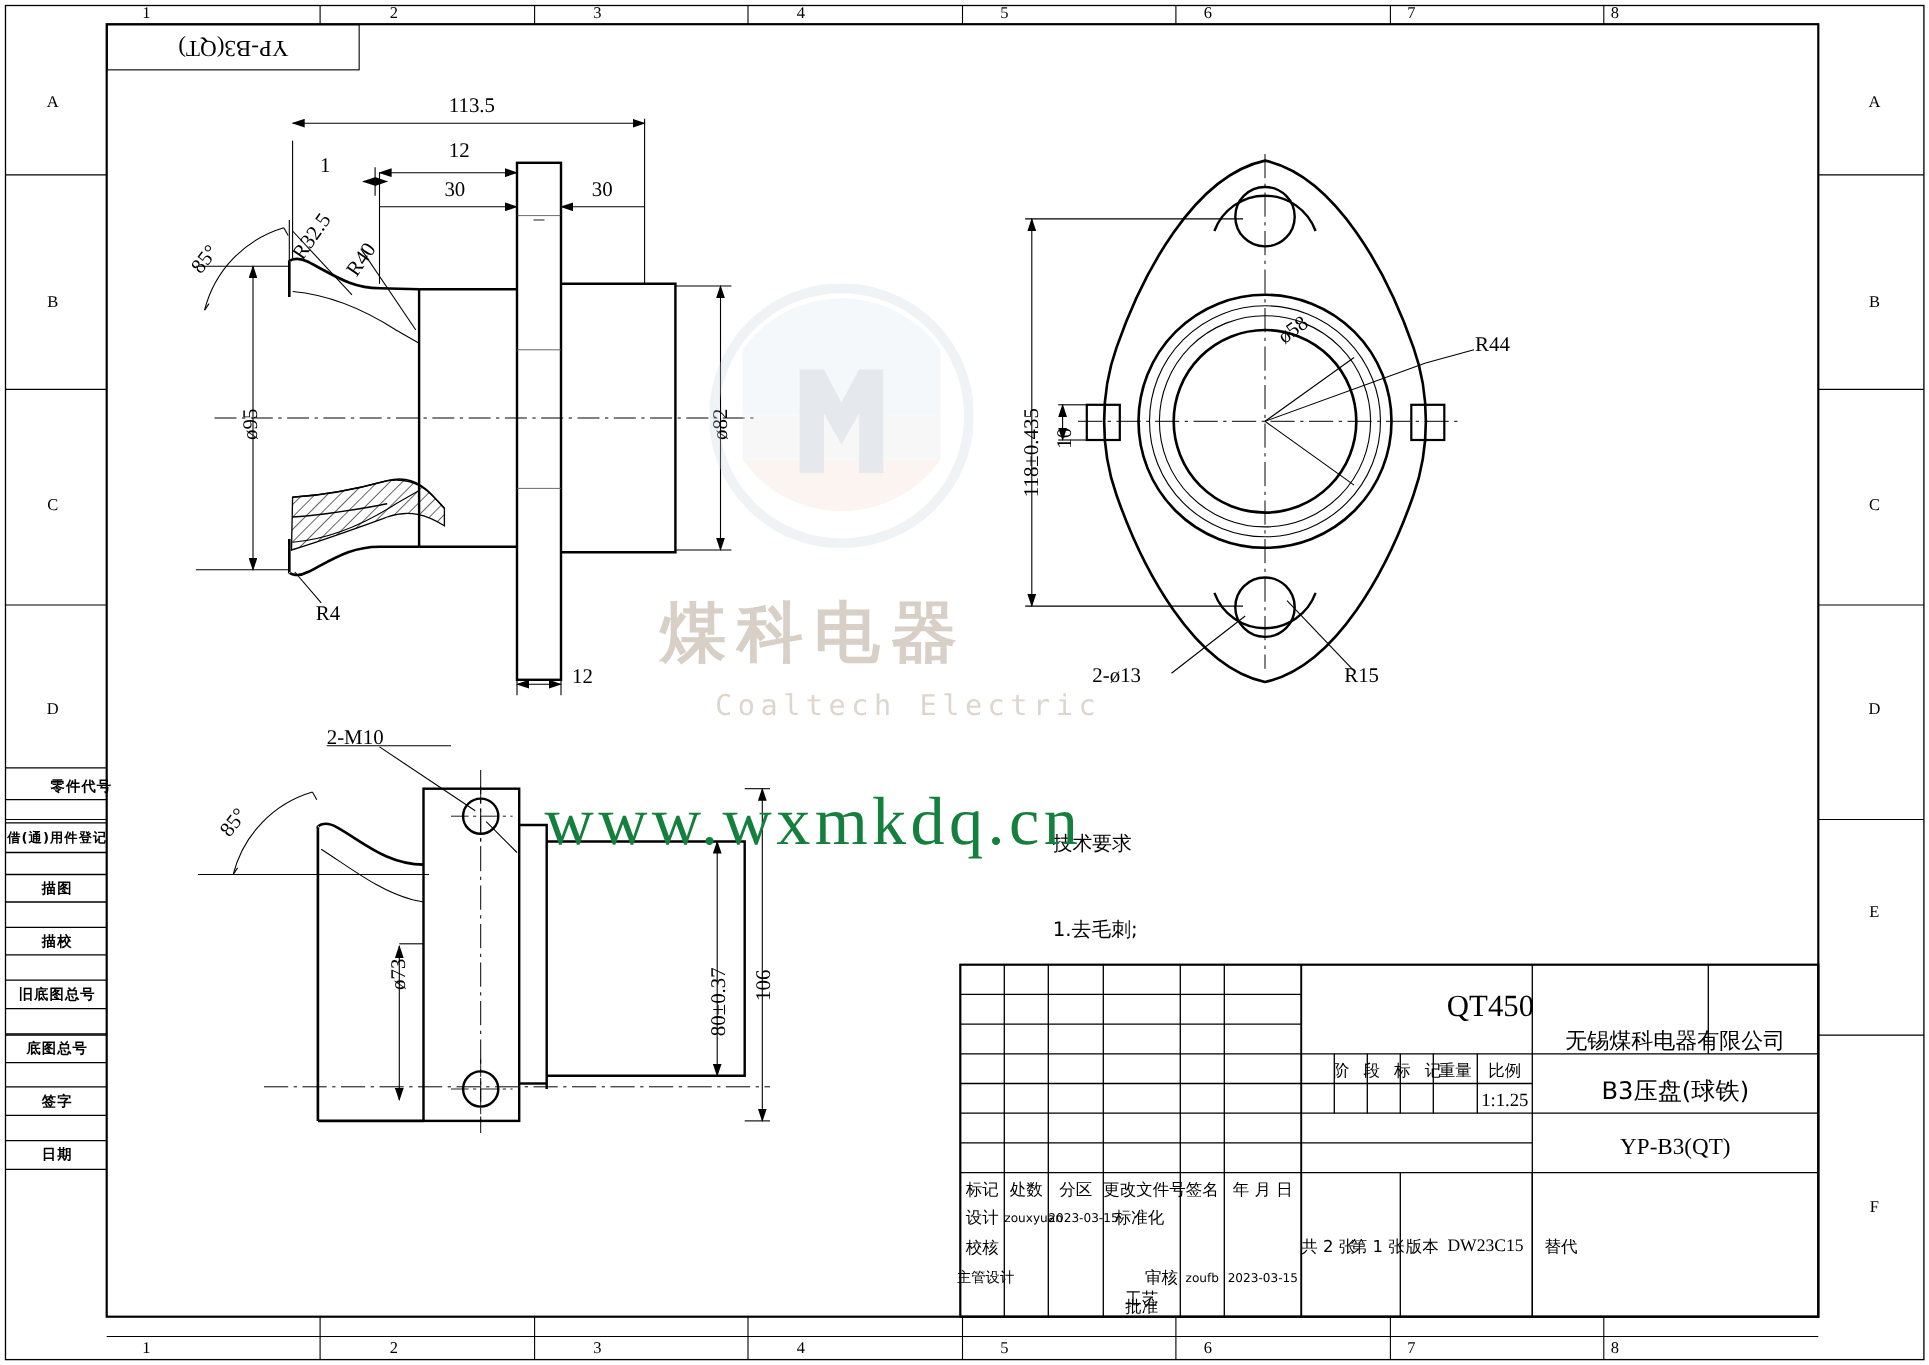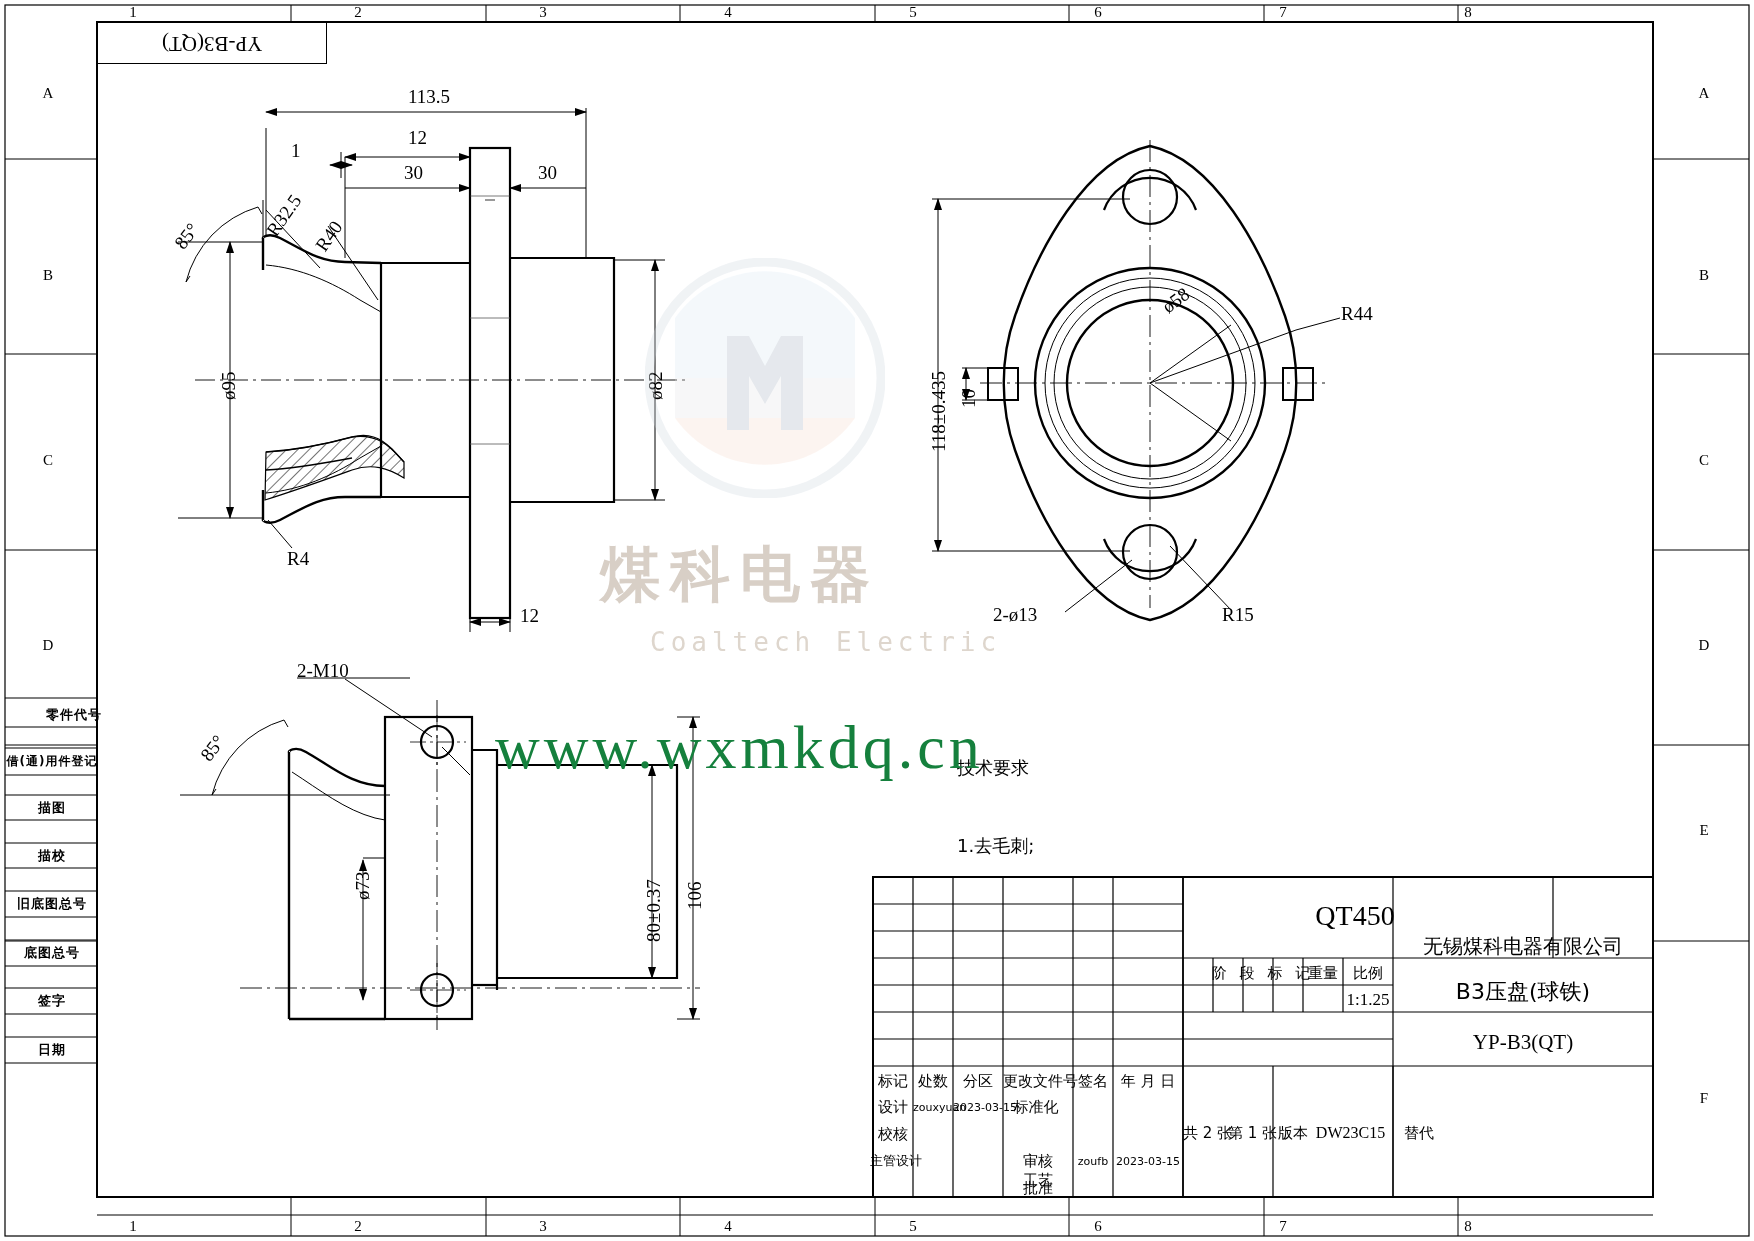--- a/index.html
+++ b/index.html
@@ -535,21 +535,21 @@
 
   <div class="tb" style="left:873px;top:1098px;width:40px;">设计</div>
   <div class="tb tiny" style="left:913px;top:1101px;width:40px;">zouxyuan</div>
   <div class="tb tiny" style="left:953px;top:1101px;width:50px;">2023-03-15</div>
   <div class="tb" style="left:1003px;top:1098px;width:66px;">标准化</div>
 
   <div class="tb" style="left:873px;top:1125px;width:40px;">校核</div>
   <div class="tb" style="left:1003px;top:1171px;width:70px;">工艺</div>
 
   <div class="tb" style="left:870px;top:1152px;width:46px;font-size:13px;">主管设计</div>
-  <div class="tb" style="left:1003px;top:1152px;width:70px;">审核</div>
+  <div class="tb" style="left:1003px;top:1152px;width:70px;padding-left:18px;">审核</div>
   <div class="tb tiny" style="left:1073px;top:1155px;width:40px;">zoufb</div>
   <div class="tb tiny" style="left:1113px;top:1155px;width:70px;">2023-03-15</div>
 
   <div class="tb" style="left:1003px;top:1179px;width:70px;">批准</div>
 
   <div class="tb big" style="left:1250px;top:900px;width:210px;">QT450</div>
 
   <div class="tb comp" style="left:1393px;top:903px;width:260px;">无锡煤科电器有限公司</div>
 
   <div class="tb sp" style="left:1183px;top:964px;width:160px;">阶 段 标 记</div>

